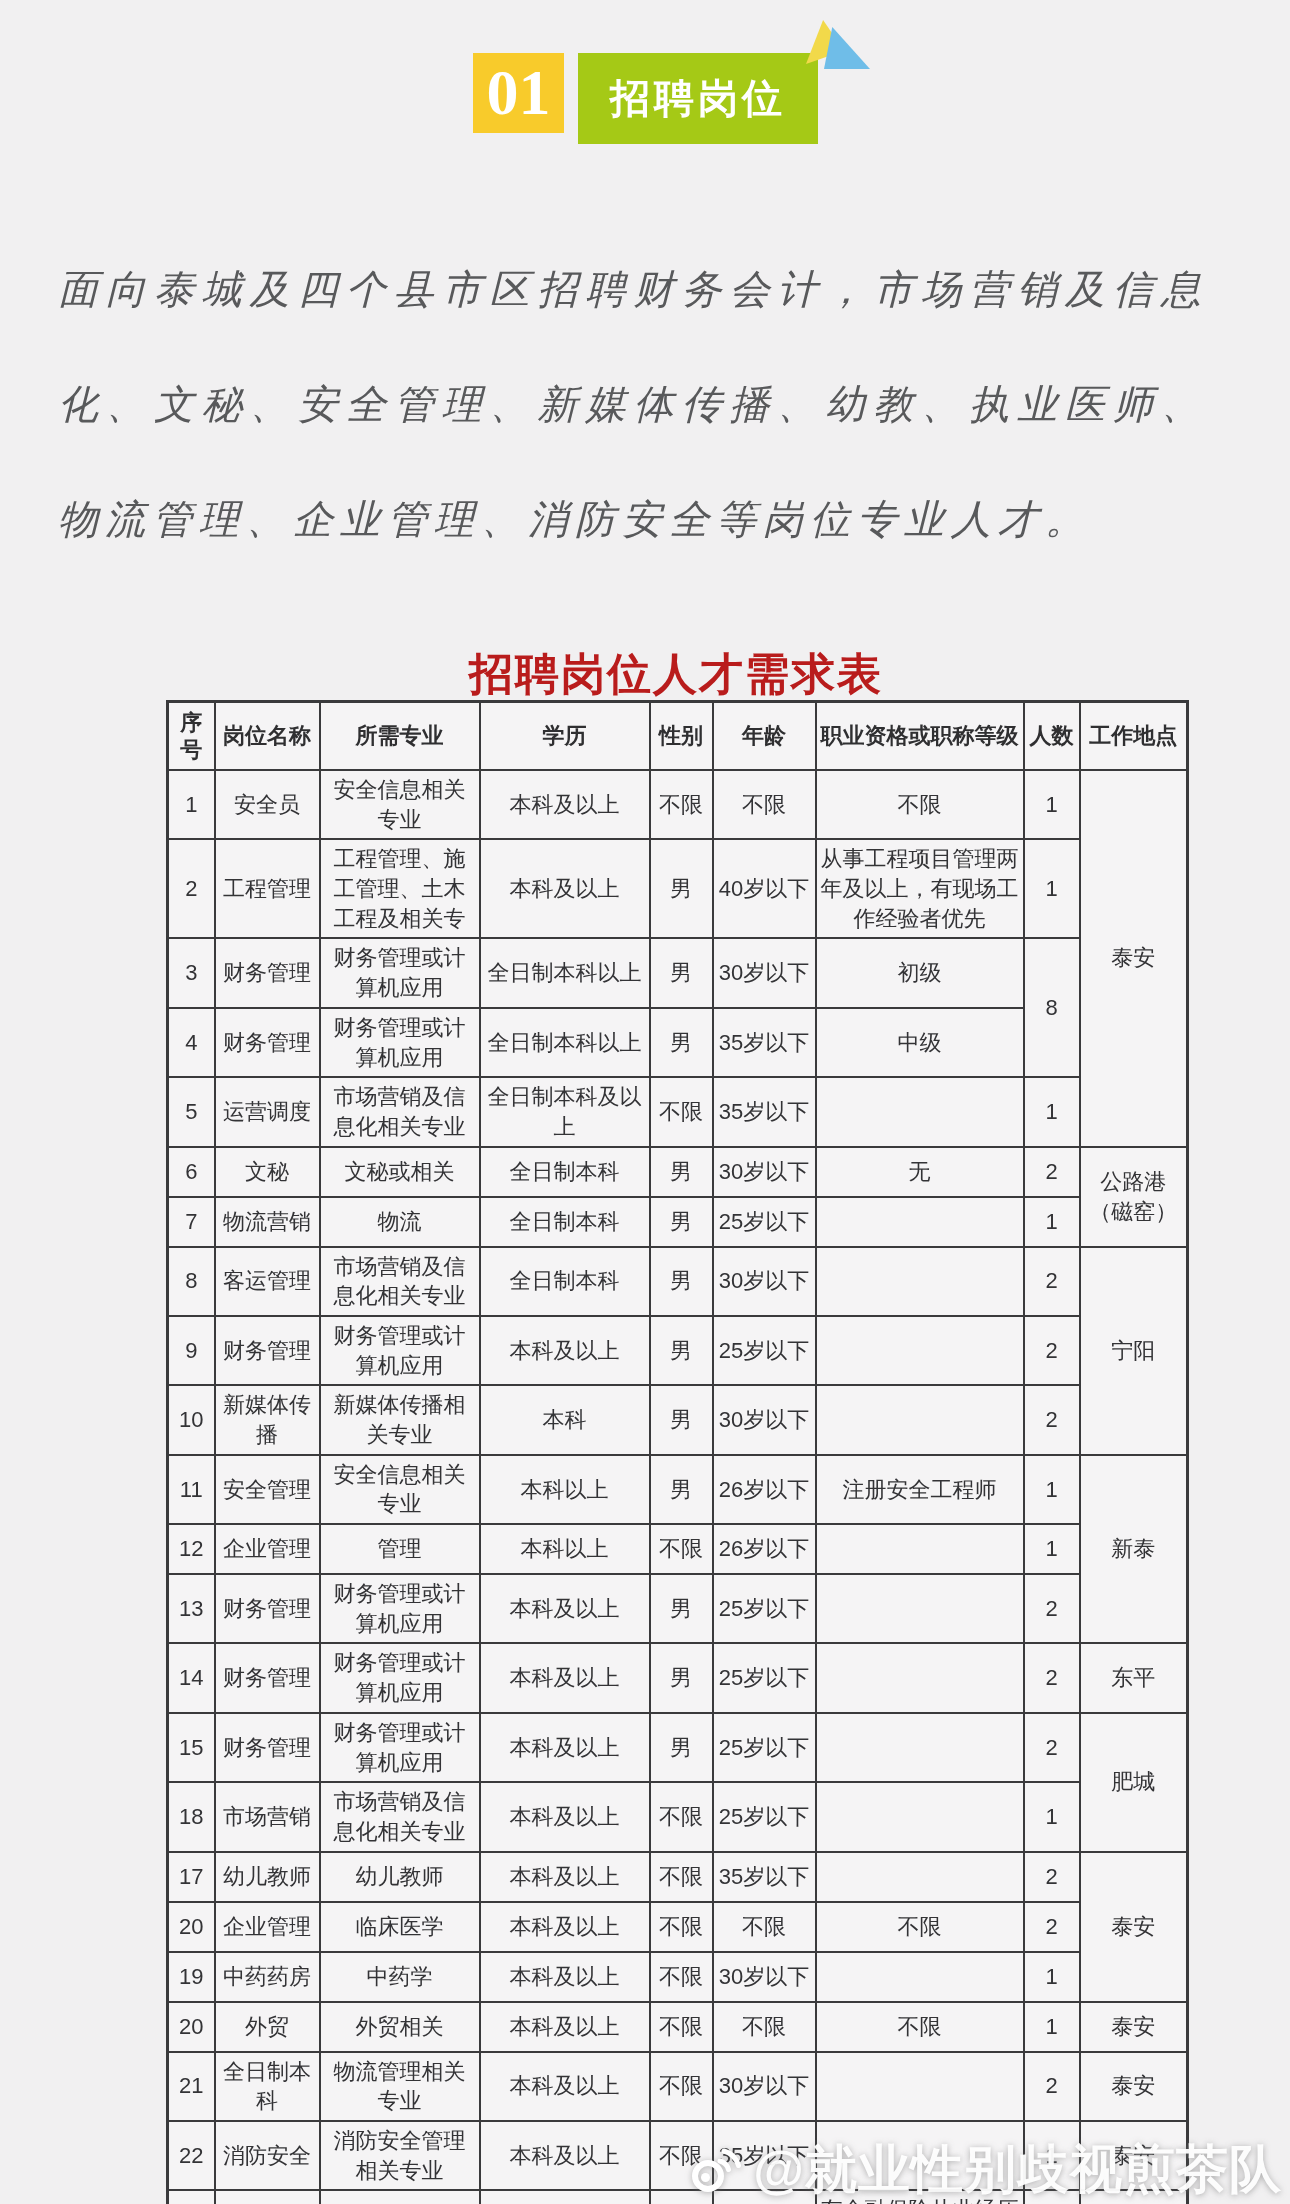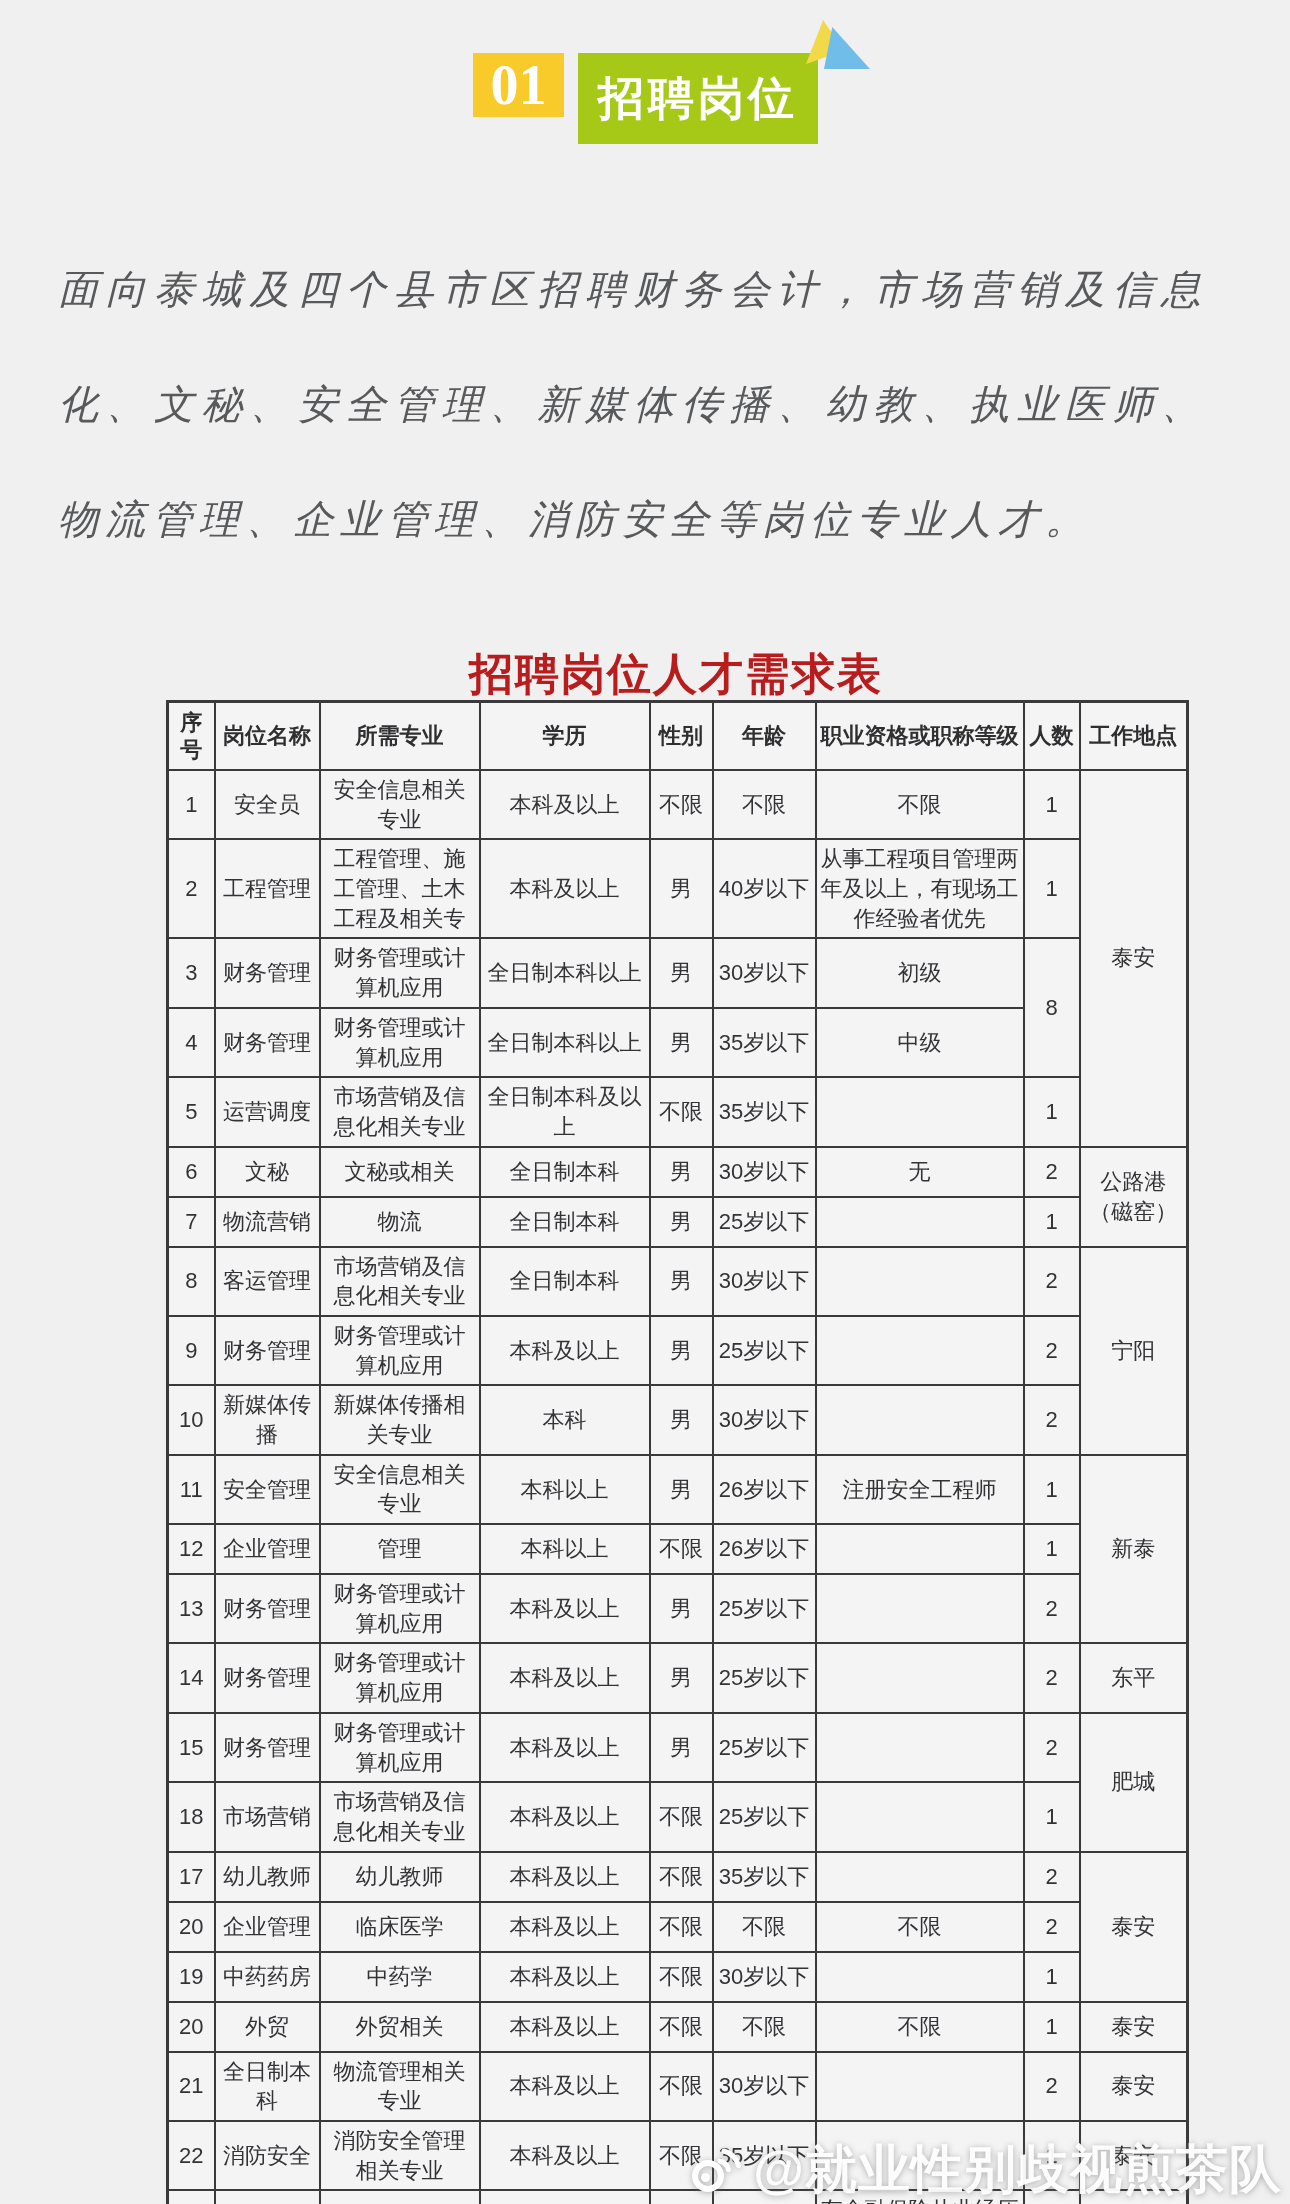--- a/index.html
+++ b/index.html
@@ -4,29 +4,29 @@
 <style>
   html,body{margin:0;padding:0;}
   body{
     width:1290px;height:2204px;position:relative;overflow:hidden;
     background:#f1f0f1;
     font-family:"Liberation Sans","DejaVu Sans",sans-serif;
   }
   
   .sec-header{position:absolute;left:0;top:0;width:1290px;height:170px;}
   .badge-num{
-    position:absolute;left:473px;top:53px;width:91px;height:64px;
+    position:absolute;left:473px;top:53px;width:91px;height:80px;
     display:flex;align-items:center;justify-content:center;
-    color:#fff;font-size:56px;font-weight:bold;
+    color:#fff;font-size:64px;font-weight:bold;
     font-family:"Liberation Serif","DejaVu Serif",serif;
   }
   .badge-title{
     position:absolute;left:578px;top:53px;width:240px;height:91px;
     display:flex;align-items:center;justify-content:center;
-    color:#fff;font-size:46px;font-weight:bold;letter-spacing:4px;
+    color:#fff;font-size:40px;font-weight:bold;letter-spacing:4px;
   }
   .tri{position:absolute;}
   .tri-yellow{
     left:806px;top:20px;width:38px;height:44px;
     clip-path:polygon(45% 0, 0 100%, 100% 70%);
   }
   .tri-blue{
     left:824px;top:27px;width:46px;height:42px;
     clip-path:polygon(18% 0, 0 100%, 100% 100%);
   }

